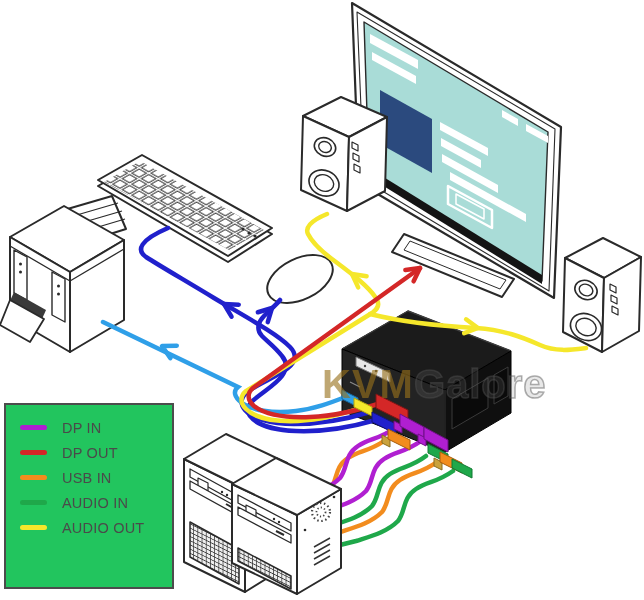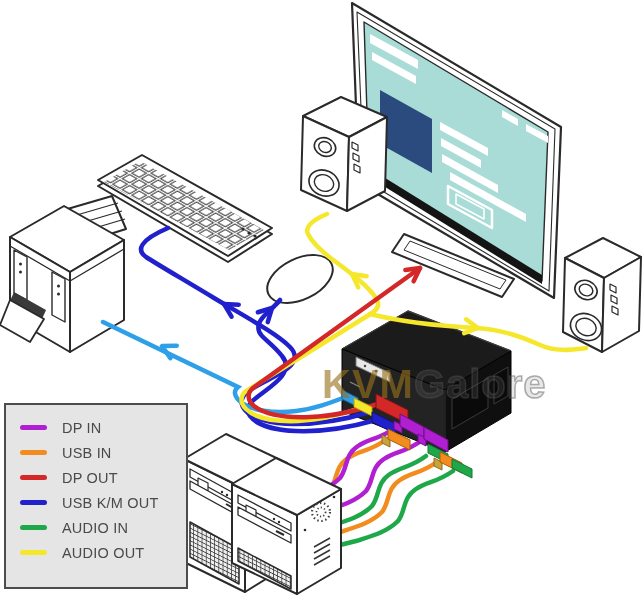--- a/index.html
+++ b/index.html
@@ -1,20 +1,20 @@
 <!DOCTYPE html>
 <html><head>
 <meta charset="utf-8">
 <style>
   html,body{margin:0;padding:0;background:#fff;}
   .stage{position:relative;width:644px;height:600px;background:#fff;overflow:hidden;
          font-family:"Liberation Sans",sans-serif;}
   .stage svg{position:absolute;left:0;top:0;}
   
-  .legend{position:absolute;left:4px;top:403px;width:184px;height:186px;background:#e5e5e5;
+  .legend{position:absolute;left:4px;top:403px;width:170px;height:186px;background:#22c55e;
           border:2px solid #4c4c4c;box-sizing:border-box;padding:10px 0 0 14px;}
   .legend-row{display:flex;align-items:center;height:25px;}
   .swatch{width:27px;height:5px;border-radius:3px;flex:0 0 auto;}
   .legend-label{margin-left:15px;font-size:14.5px;color:#4a4a4a;letter-spacing:.2px;white-space:nowrap;}
   
   .watermark{position:absolute;left:322px;top:362px;font-size:40px;font-weight:700;
              letter-spacing:1px;white-space:nowrap;pointer-events:none;z-index:5;}
   .wm-kvm{color:rgba(152,113,28,.62);margin-top:17px;}
   .wm-galore{color:rgba(130,130,130,.18);margin-top:25px;-webkit-text-stroke:1.5px rgba(80,80,80,.45);}
 </style>
@@ -230,32 +230,28 @@
 </svg>
 
 <div class="watermark"><span class="wm-kvm">KVM</span><span class="wm-galore">Galore</span></div>
 
 <div class="legend">
   <div class="legend-row">
     <span class="swatch" style="background: rgb(176, 31, 209);"></span>
     <span class="legend-label">DP IN</span>
   </div>
   <div class="legend-row">
+    <span class="swatch" style="background: rgb(212, 39, 39);"></span>
+    <span class="legend-label">DP OUT</span>
+  </div>
+  <div class="legend-row">
     <span class="swatch" style="background: rgb(242, 140, 30);"></span>
     <span class="legend-label">USB IN</span>
   </div>
   <div class="legend-row">
-    <span class="swatch" style="background: rgb(212, 39, 39);"></span>
-    <span class="legend-label">DP OUT</span>
-  </div>
-  <div class="legend-row">
-    <span class="swatch" style="background: rgb(32, 32, 204);"></span>
-    <span class="legend-label">USB K/M OUT</span>
-  </div>
-  <div class="legend-row">
     <span class="swatch" style="background: rgb(31, 168, 74);"></span>
     <span class="legend-label">AUDIO IN</span>
   </div>
   <div class="legend-row">
     <span class="swatch" style="background: rgb(245, 231, 43);"></span>
     <span class="legend-label">AUDIO OUT</span>
   </div>
 </div>
 
 </div>

